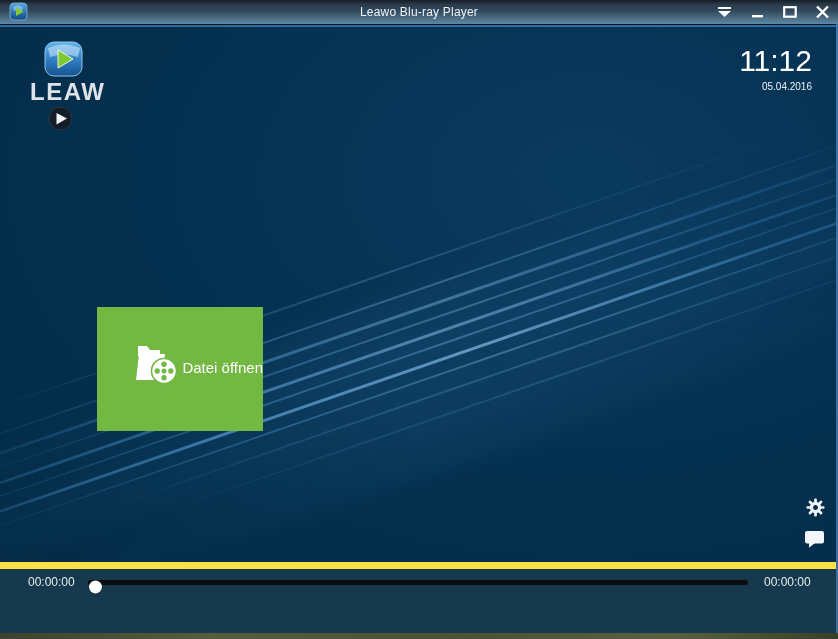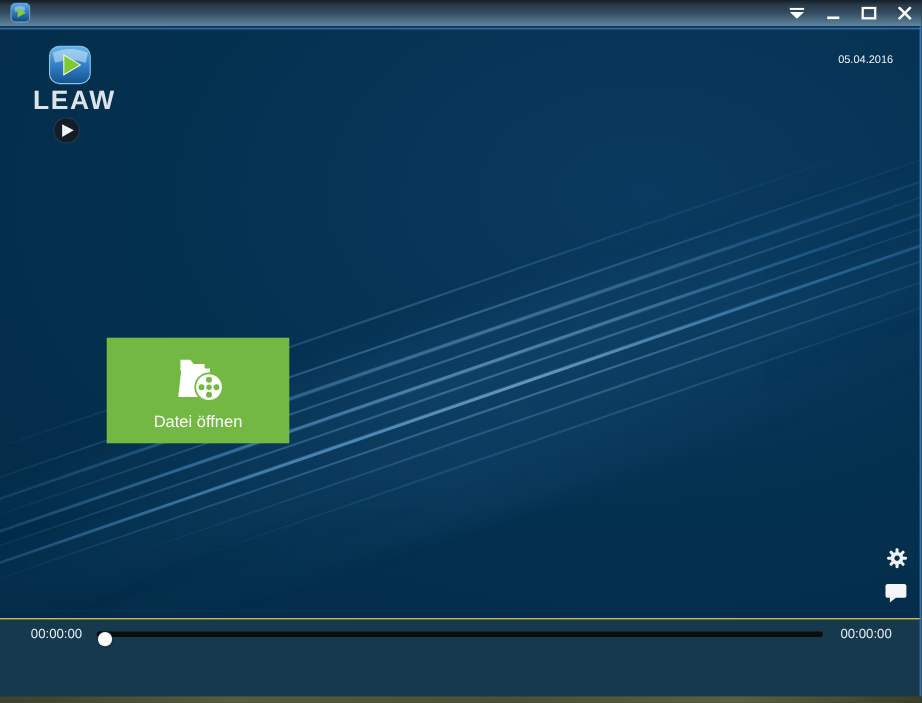--- a/index.html
+++ b/index.html
@@ -29,33 +29,33 @@
   .logo{position:absolute;left:22px;top:13px;display:flex;align-items:center;flex-direction:column;}
   .wordmark{color:#dde3e8;font-size:24px;font-weight:bold;letter-spacing:1.5px;margin-left:8px;}
   .o-icon{margin-left:-1px;margin-right:6px;}
   .product{color:#6aa7dd;font-size:24px;font-weight:bold;font-style:italic;letter-spacing:.5px;
     text-shadow:0 1px 1px rgba(0,0,0,.4);}
 
   .clock{position:absolute;right:26px;top:18px;text-align:right;}
   .clock-time{color:#ffffff;font-size:30px;line-height:32px;}
   .clock-date{color:#eef3f8;font-size:10px;margin-top:4px;}
 
-  .open-file{position:absolute;left:97px;top:280px;width:166px;height:96px;border:none;cursor:pointer;
-    background:#72b843;color:#fff;display:flex;flex-direction:column;align-items:center;justify-content:flex-end;
+  .open-file{position:absolute;left:97px;top:280px;width:166px;height:124px;border:none;cursor:pointer;
+    background:#72b843;color:#fff;display:flex;align-items:center;justify-content:flex-end;
     padding:0 0 11px 0;}
   .open-file .lbl{font-size:15px;margin-top:8px;}
   .open-file svg{display:block;}
 
   .side-btn{position:absolute;right:13px;background:none;border:none;padding:0;cursor:pointer;}
   .settings-btn{top:471px;}
   .feedback-btn{top:503px;}
 
   
   .controlbar{position:absolute;left:0;top:562px;width:100%;height:71px;background:#17394e;
-    border-top:1px solid #fde047;box-sizing:border-box;}
+    border-top:7px solid #fde047;box-sizing:border-box;}
   .time-label{position:absolute;top:6px;color:#e3ecf2;font-size:12px;}
   .elapsed{left:28px;}
   .total{left:764px;}
   .seek{position:absolute;left:88px;top:7px;width:660px;height:13px;cursor:pointer;}
   .seek-track{position:absolute;left:0;top:4px;width:100%;height:5px;background:#0b0d0e;border-radius:3px;}
   .seek-fill{position:relative;height:100%;background:#0b0d0e;border-radius:3px;}
   .handle{position:absolute;right:-7px;top:50%;transform:translateY(-50%);width:13px;height:13px;border-radius:50%;
     background:radial-gradient(circle at 40% 35%,#ffffff 55%,#cfd6da 100%);box-shadow:0 0 2px rgba(0,0,0,.6);}
   .seek .handle{top:6.5px;}
 
@@ -74,20 +74,21 @@
       <defs>
         <linearGradient id="gApp" x1="0" y1="0" x2="0" y2="1">
           <stop offset="0" stop-color="#55a9e6"></stop>
             <stop offset="1" stop-color="#11497f"></stop>
         </linearGradient>
       </defs>
       <rect x="1" y="1" width="17" height="17" rx="4" fill="url(#gApp)" stroke="#7db3dd" stroke-width="0.8"></rect>
       <path d="M4,5 q5,-3 10,0 l-1,4 q-4,-2 -8,0 z" fill="#cfe6f7" opacity="0.45"></path>
       <polygon points="7,5.5 7,14 14.5,9.7" fill="#86cb33"></polygon>
     </svg>
+    <div class="win-title">Leawo Blu-ray Player</div>
     <div class="win-controls">
       <button class="win-btn">
         <svg width="15" height="10" viewBox="0 0 15 10">
           <rect x="1" y="0" width="13" height="2" fill="#fff"></rect>
           <polygon points="1,4 14,4 7.5,10" fill="#fff"></polygon>
         </svg>
       </button>
       <button class="win-btn">
         <svg width="13" height="12" viewBox="0 0 13 12">
           <rect x="1" y="9" width="11" height="2.4" fill="#fff"></rect>
@@ -138,20 +139,21 @@
         <polygon points="14,10 14,28 29,19" fill="#7ec832" stroke="#eaf6dc" stroke-width="1"></polygon>
       </svg>
       <span class="wordmark">LEAW</span>
       <svg class="o-icon" width="25" height="25" viewBox="0 0 25 25">
         <circle cx="12.5" cy="12.5" r="11.5" fill="#121d28" stroke="#2b3a47" stroke-width="1"></circle>
         <path d="M8.5,7 L8.5,18.5 L19,12.5 Z" fill="#f2f6f9"></path>
       </svg>
     </div>
 
     <div class="clock">
+      <div class="clock-time">11:12</div>
       <div class="clock-date">05.04.2016</div>
     </div>
 
     <button class="open-file">
       <svg width="56" height="44" viewBox="0 0 56 44">
         <path d="M12,4 h9 l3,4 h10 v6 h-22 z" fill="#ffffff"></path>
         <polygon points="13,12 39,12 36,38 10,38" fill="#ffffff"></polygon>
         <g>
           <circle cx="38" cy="29" r="12.5" fill="#ffffff" stroke="#72b843" stroke-width="1.6"></circle>
           <circle cx="38" cy="29" r="2.5" fill="#72b843"></circle>

